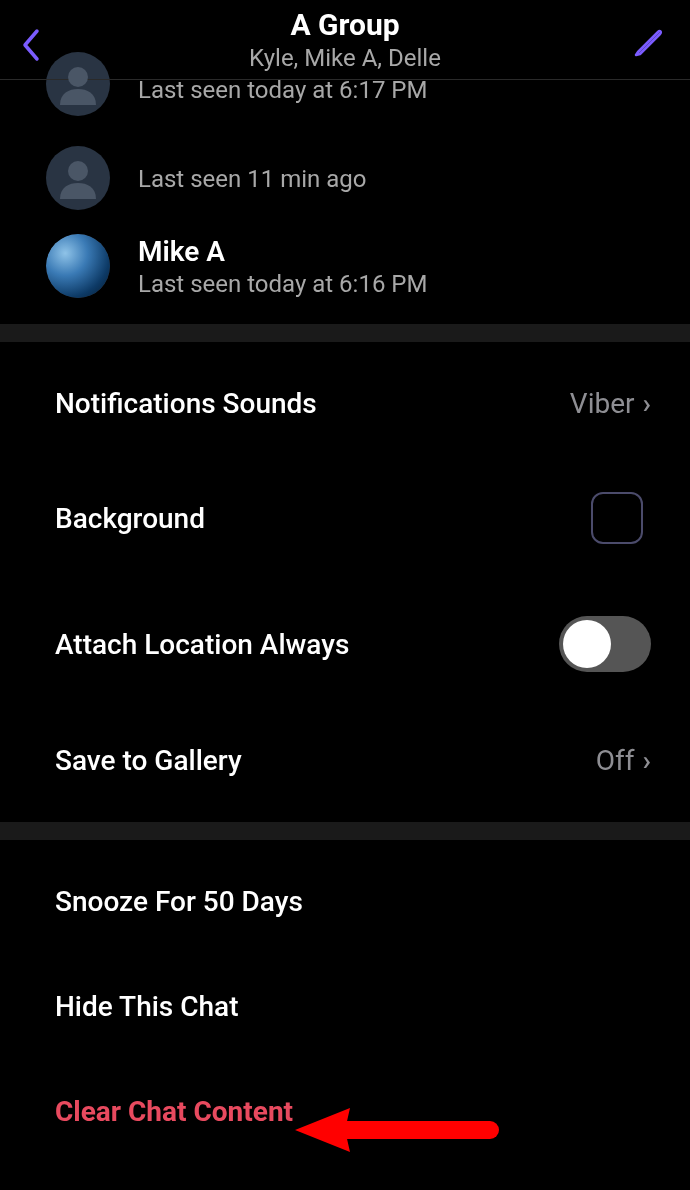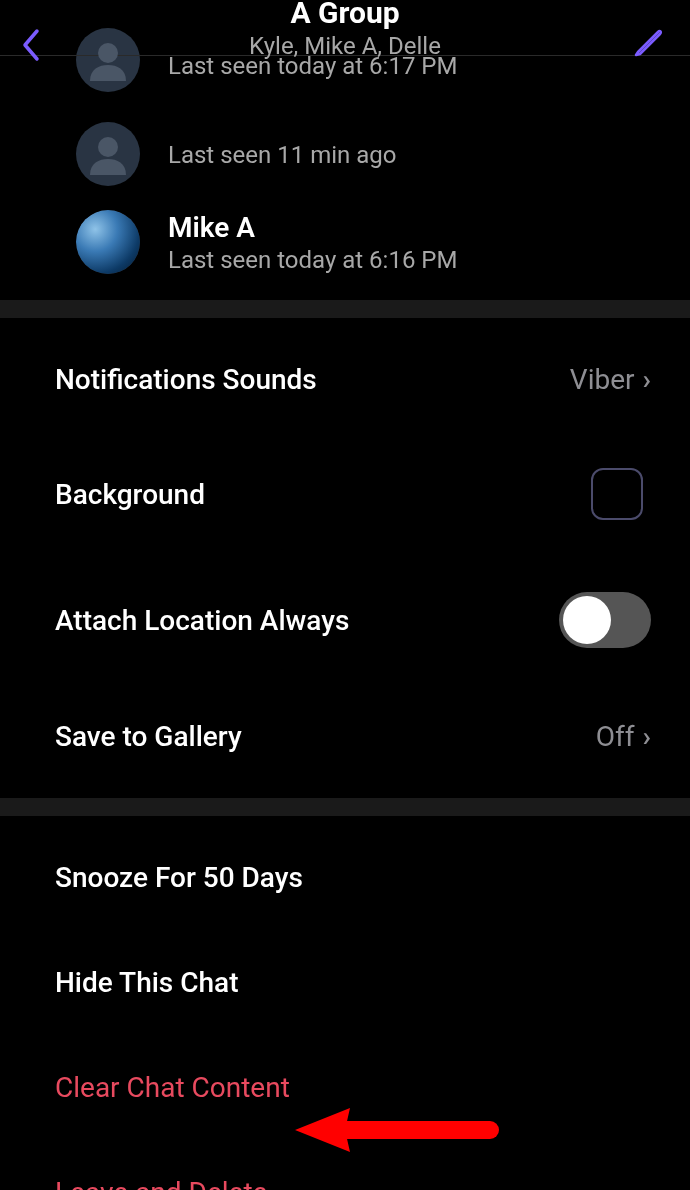--- a/index.html
+++ b/index.html
@@ -10,21 +10,21 @@
     }
     html, body {
       width: 690px;
       height: 1190px;
       background: #000000;
       color: #ffffff;
       overflow: hidden;
     }
     .header {
       position: relative;
-      height: 56px;
+      height: 80px;
       display: flex;
       align-items: center;
       justify-content: center;
       border-bottom: 1px solid #2a2a2a;
     }
     .back-btn {
       position: absolute;
       left: 15px;
       top: 25px;
       width: 30px;
@@ -112,40 +112,39 @@
       font-size: 24px;
       font-weight: 400;
       color: #a8a8a8;
       margin-top: 2px;
     }
     .member-row.first .member-info {
       margin-top: -6px;
     }
     .members-block {
       padding-bottom: 14px;
-      padding-left: 30px;
     }
     .settings-block {
       padding: 9px;
     }
     .setting-row {
       display: flex;
       align-items: center;
       justify-content: space-between;
       padding: 36px 30px 36px 46px;
       min-height: 102px;
     }
     .setting-label {
       font-size: 28px;
       font-weight: 500;
       color: #ffffff;
     }
     .setting-label.danger {
       color: #e84a5f;
-      font-weight: 400;
+      font-weight: 700;
     }
     .setting-value {
       display: flex;
       align-items: center;
       gap: 8px;
     }
     .value-text {
       font-size: 28px;
       font-weight: 400;
       color: #8e8e93;

